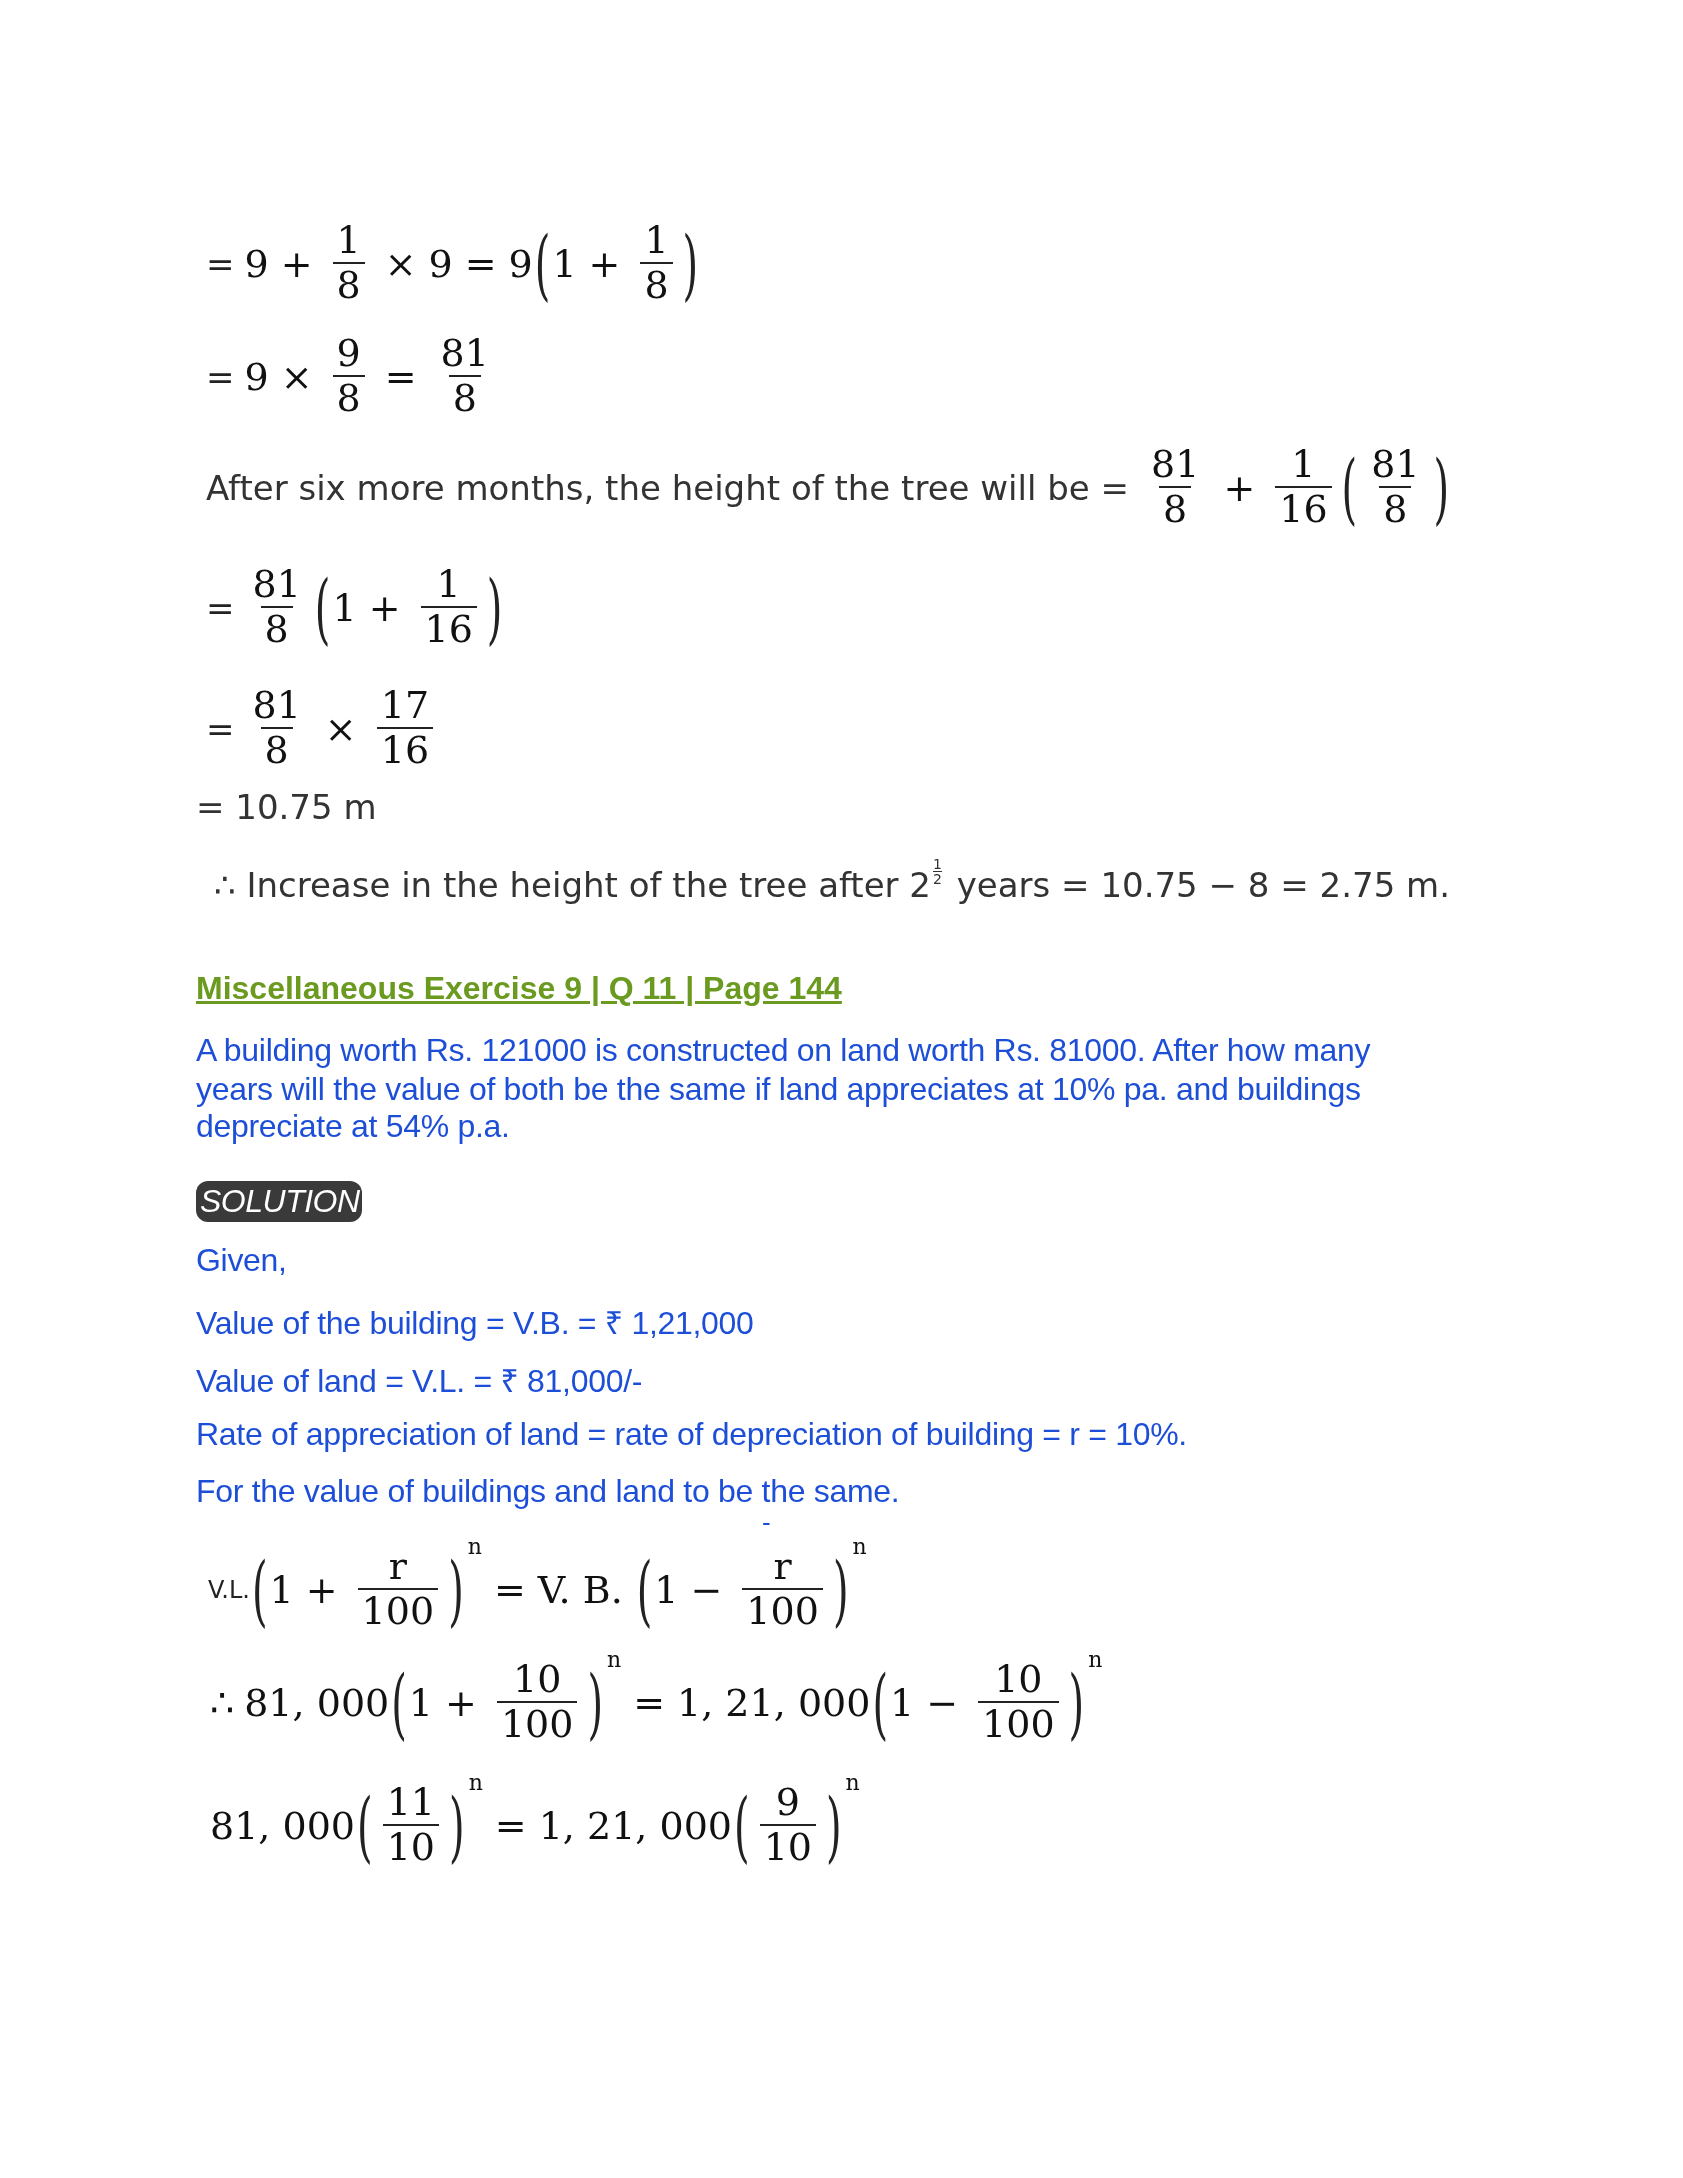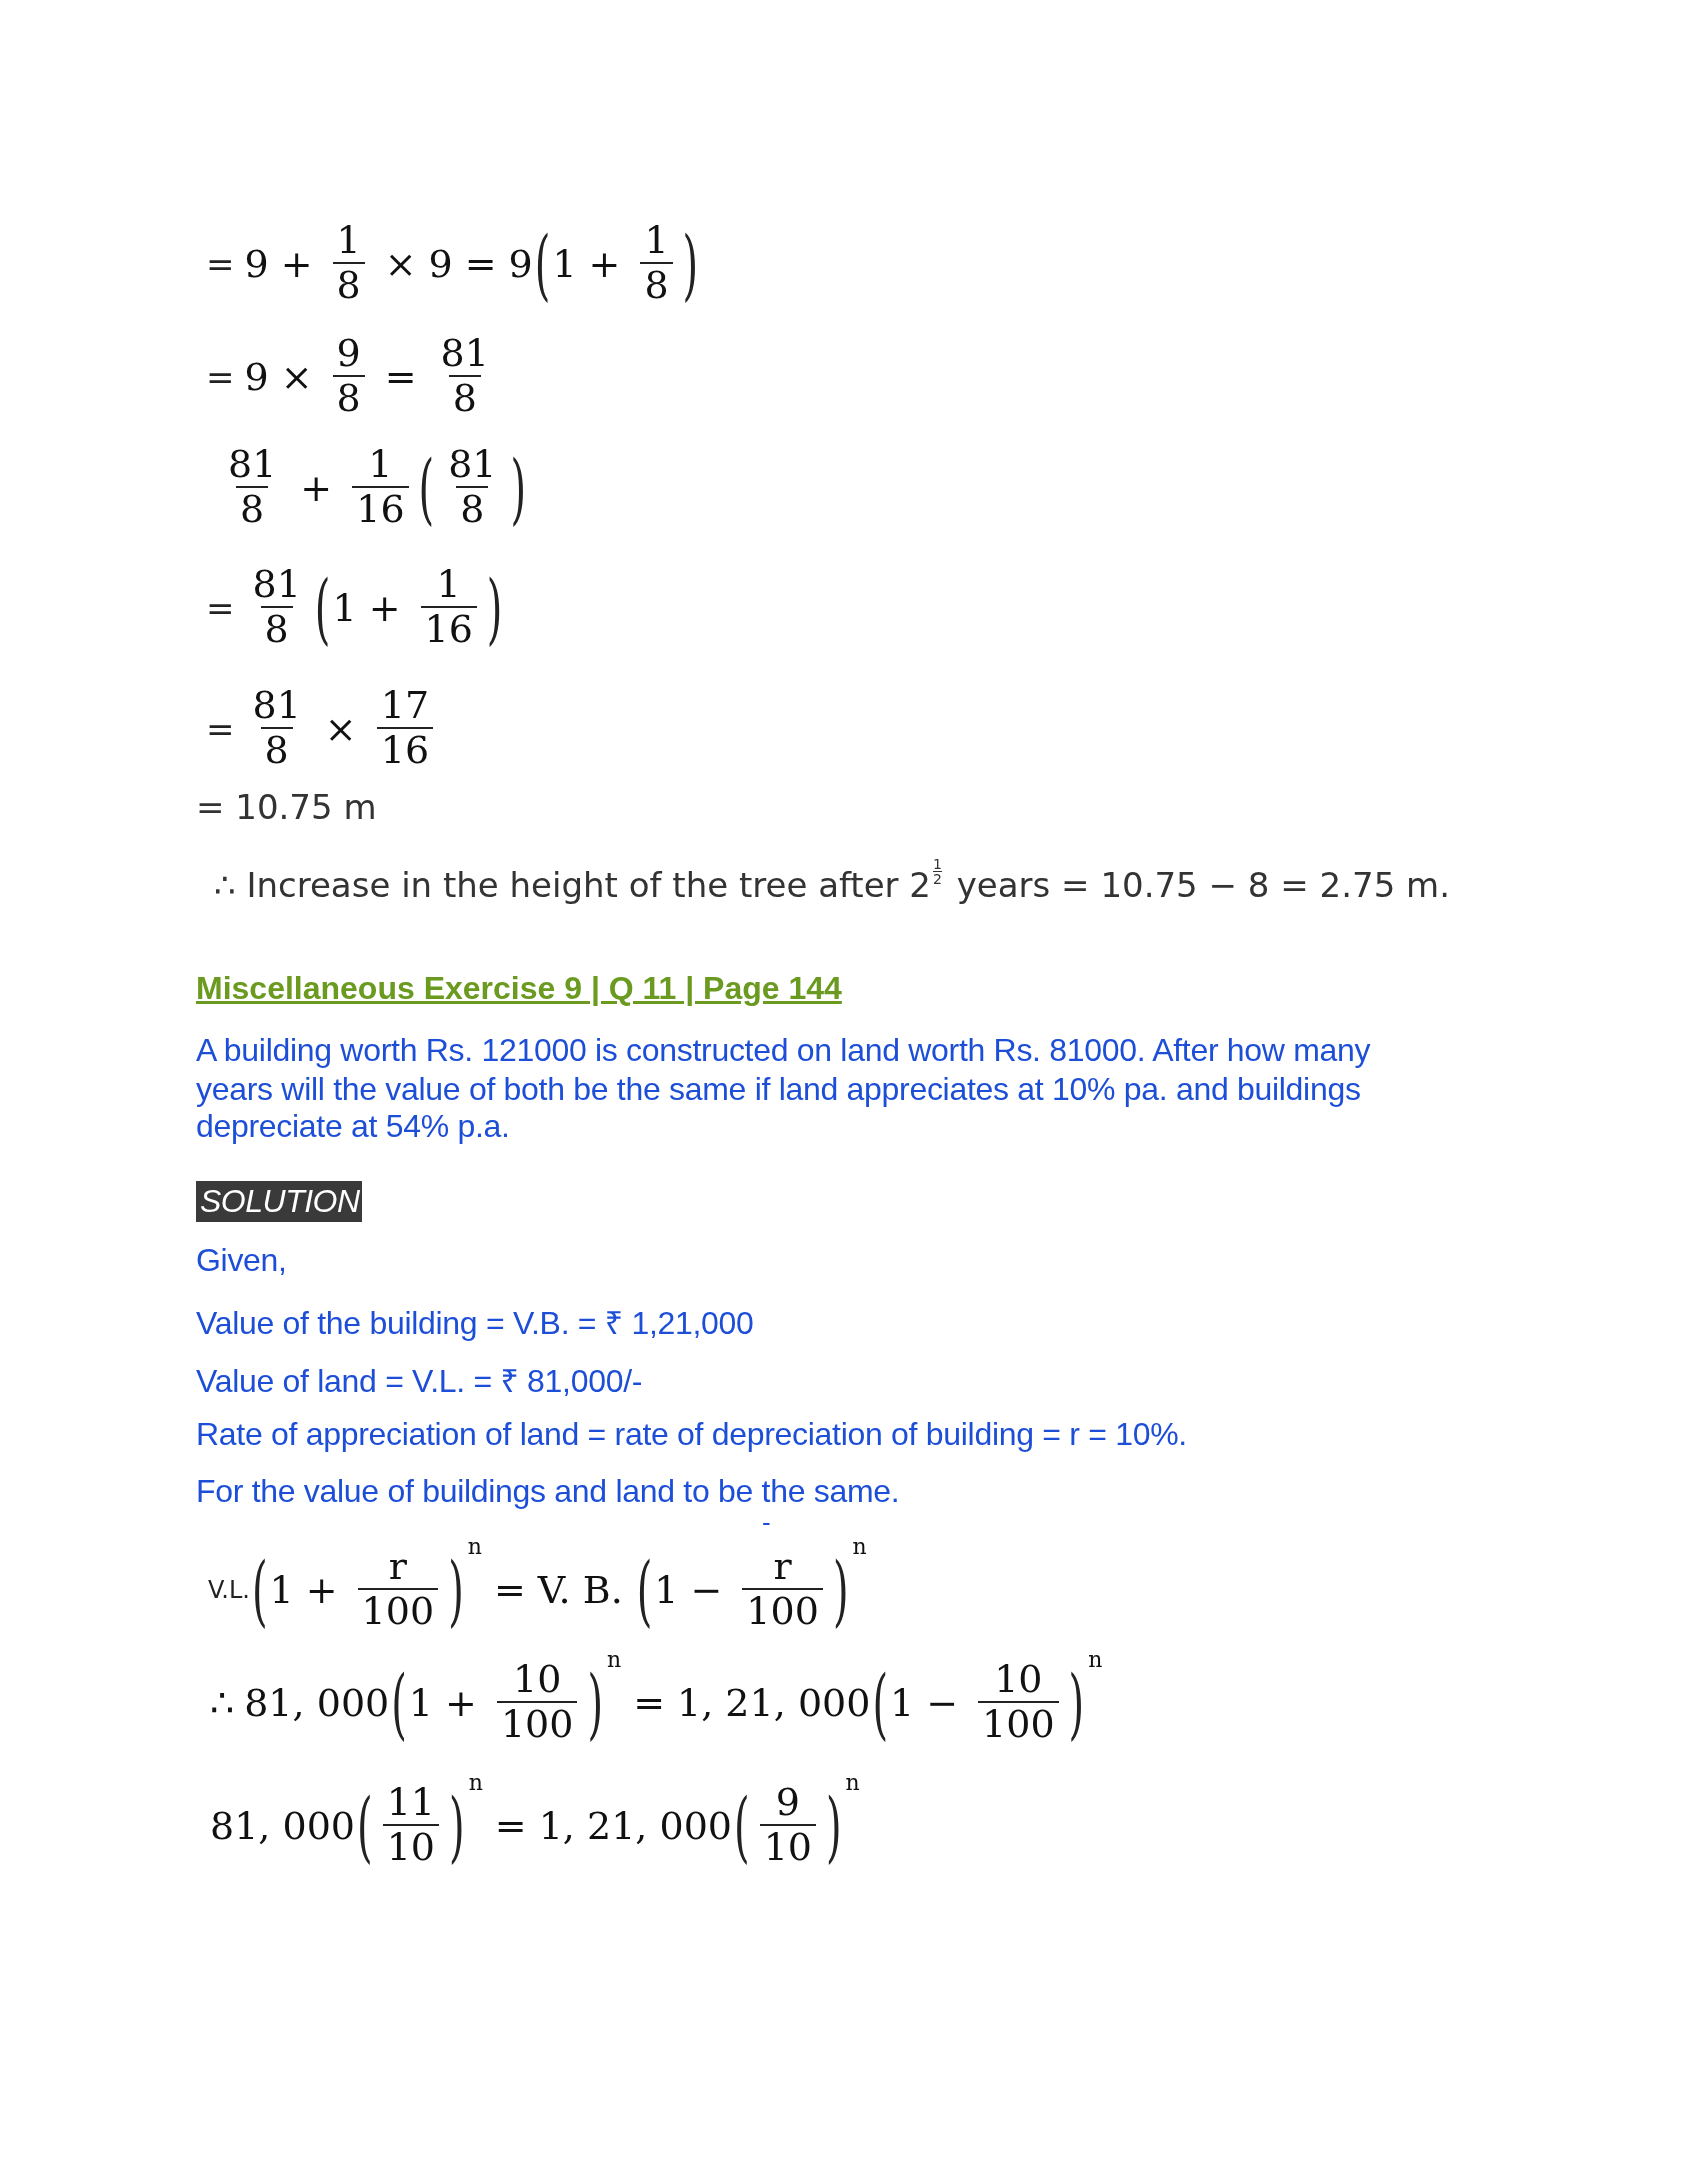--- a/index.html
+++ b/index.html
@@ -8,21 +8,21 @@
   .math { font-family:"DejaVu Serif","Liberation Serif",serif; font-size:38px; color:#111; display:flex; align-items:center; }
   .sans-math { font-family:"DejaVu Sans","Liberation Sans",sans-serif; font-size:34px; color:#222; }
   .txt { font-family:Liberation Sans, sans-serif; font-size:32px; color:#1d4ed8; letter-spacing:-0.3px; }
   .frac { display:inline-flex; flex-direction:column; align-items:center; margin:0 8px; vertical-align:middle; }
   .frac .num { padding:0 4px; line-height:1.1; }
   .frac .den { padding:0 4px; border-top:2px solid #222; line-height:1.15; }
   .paren { font-family:"DejaVu Serif",serif; font-weight:200; color:#222; display:inline-block; transform:scaleY(1.9); margin:0 2px; font-size:40px; }
   .op { margin:0 12px; }
   .sup { font-size:22px; align-self:flex-start; margin-top:-12px; margin-left:2px; }
   .green-head { font-family:"Liberation Sans",sans-serif; font-weight:bold; font-size:32px; color:#6a9a1f; }
-  .sol-badge { background:#3a3a3a; color:#fff; font-family:"Liberation Sans",sans-serif; font-style:italic; font-size:32px; padding:2px 2px 2px 4px; letter-spacing:-0.5px; }
+  .sol-badge { background:#3a3a3a; color:#fff; font-family:"Liberation Sans",sans-serif; font-style:italic; font-size:32px; padding:2px 2px 2px 4px; letter-spacing:-0.5px;border-radius:12px; }
   .small-frac { display:inline-flex; flex-direction:column; align-items:center; font-size:14px; vertical-align:top; margin-left:2px; position:relative; top:-8px; line-height:1; }
   .small-frac .den { border-top:1px solid #333; }
 </style>
 </head>
 <body>
 
 <div class="abs math" style="left:206px; top:220px;">
   <span class="sans-math">=</span>
   <span style="margin-left:10px">9</span>
   <span class="op">+</span>
@@ -53,20 +53,21 @@
       <span class="den">8</span>
     </span>
   <span class="op">=</span>
   <span class="frac">
       <span class="num">81</span>
       <span class="den">8</span>
     </span>
 </div>
 
 <div class="abs math" style="left:206px; top:444px;">
+  <span class="sans-math" style="color:#333">After six more months, the height of the tree will be =</span>
   <span class="frac" style="margin-left:18px">
       <span class="num">81</span>
       <span class="den">8</span>
     </span>
   <span class="op">+</span>
   <span class="frac">
       <span class="num">1</span>
       <span class="den">16</span>
     </span>
   <span class="paren">(</span>

